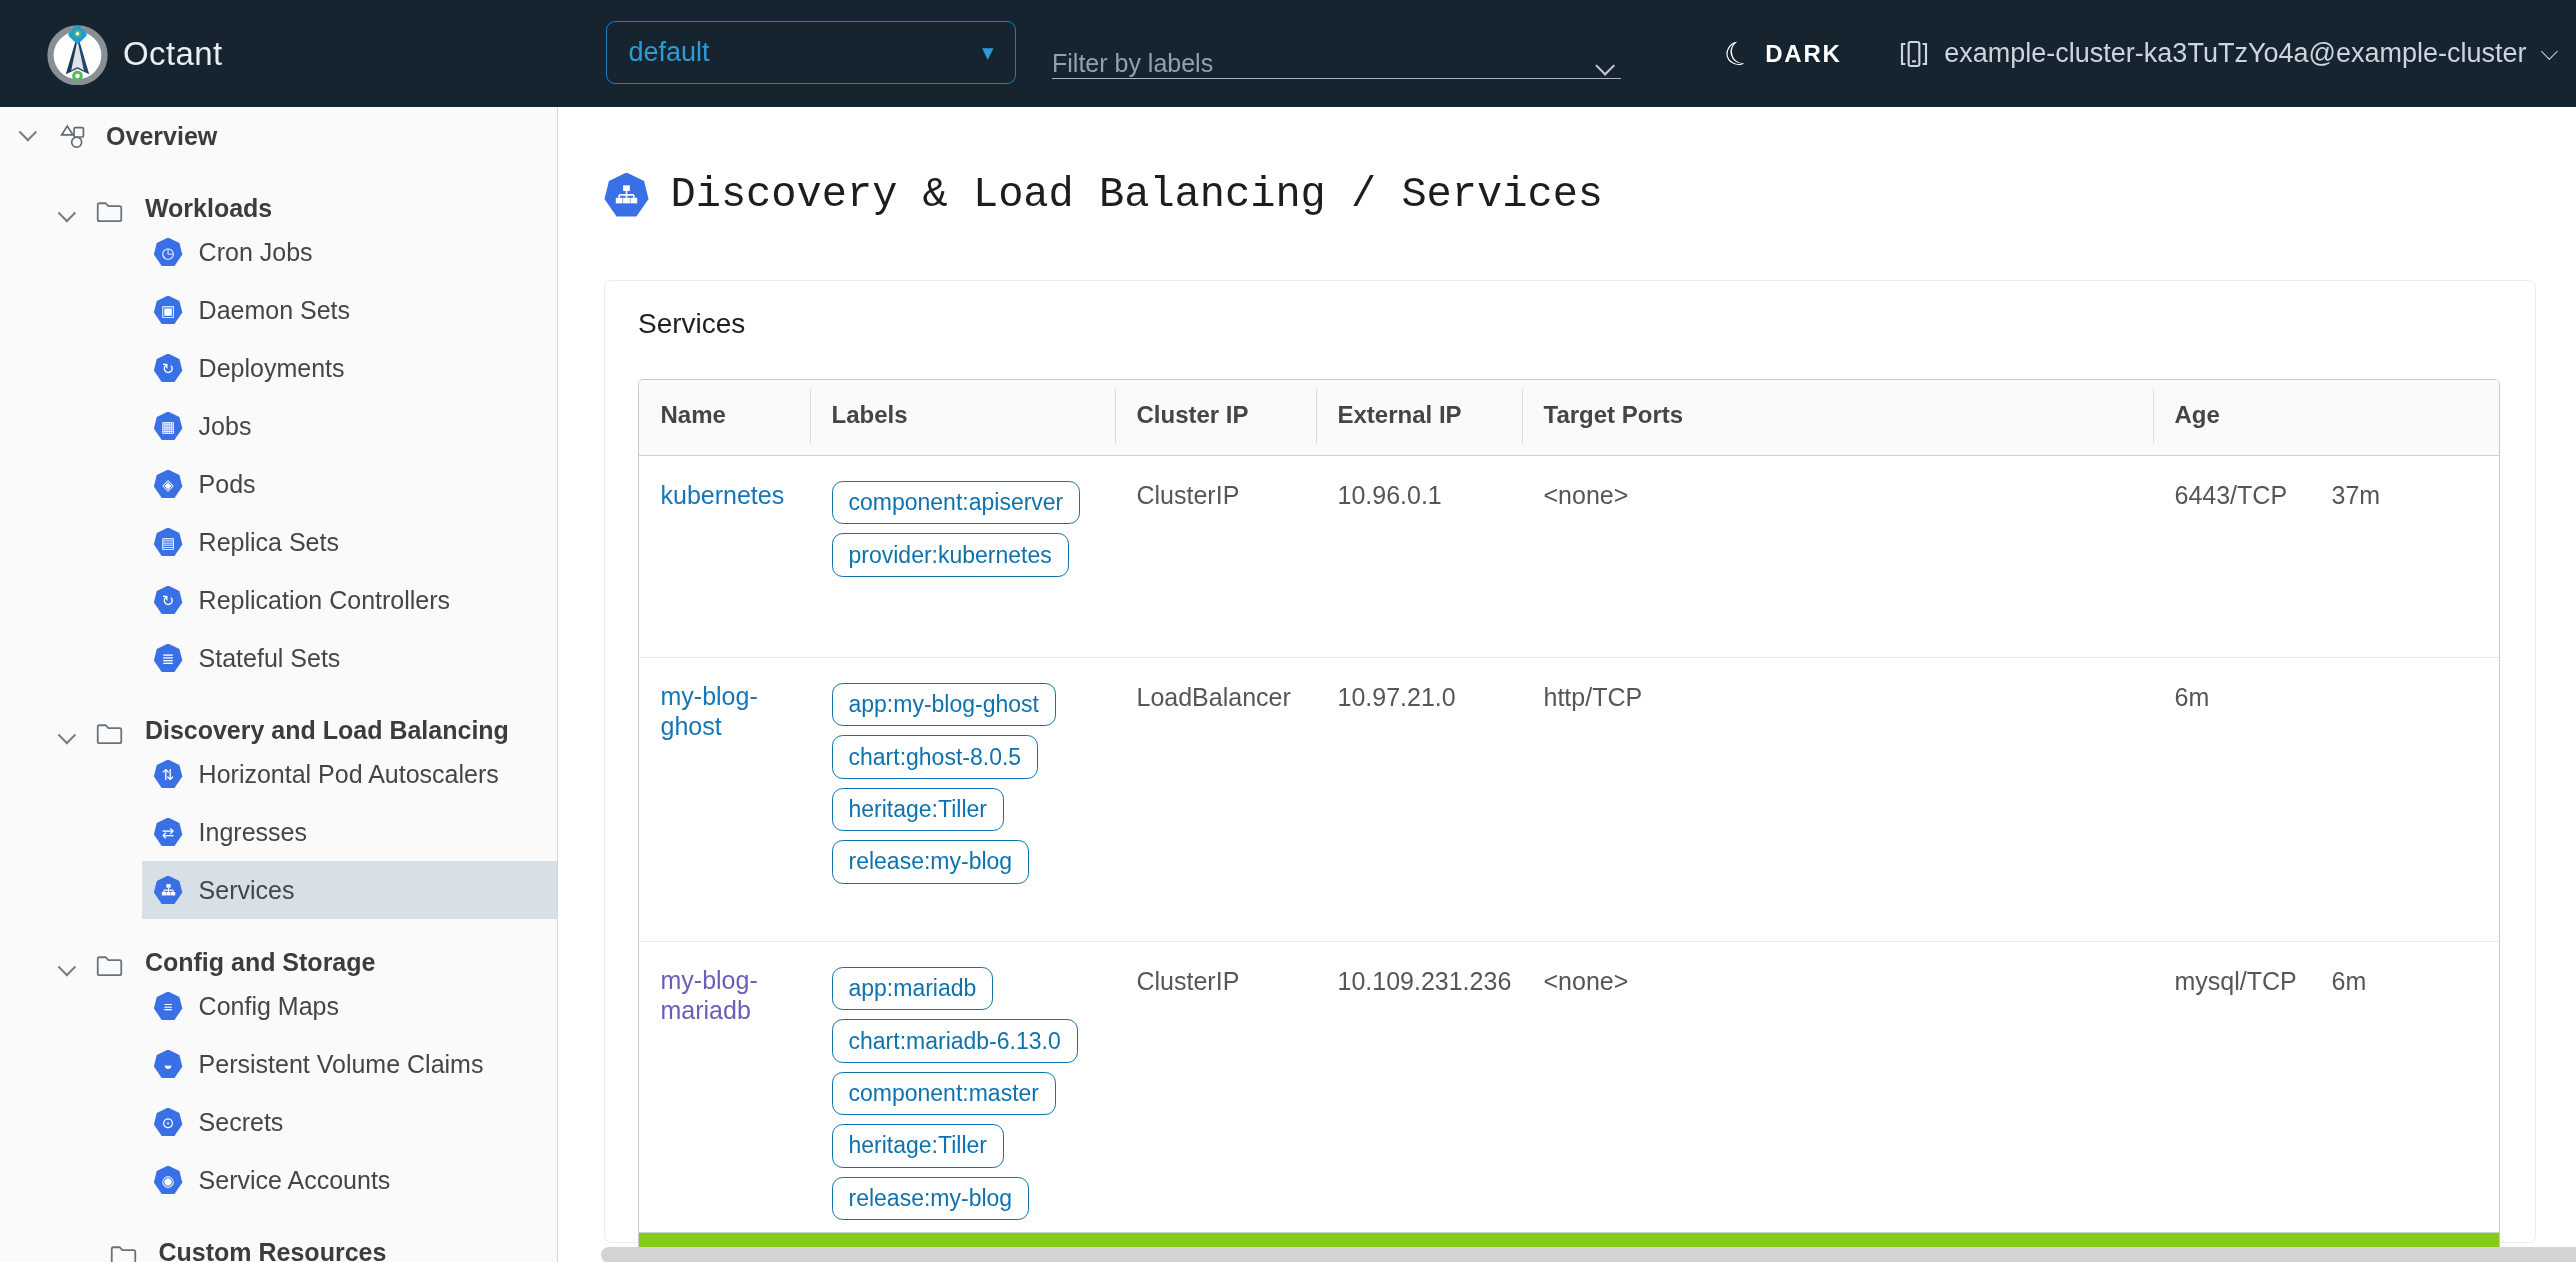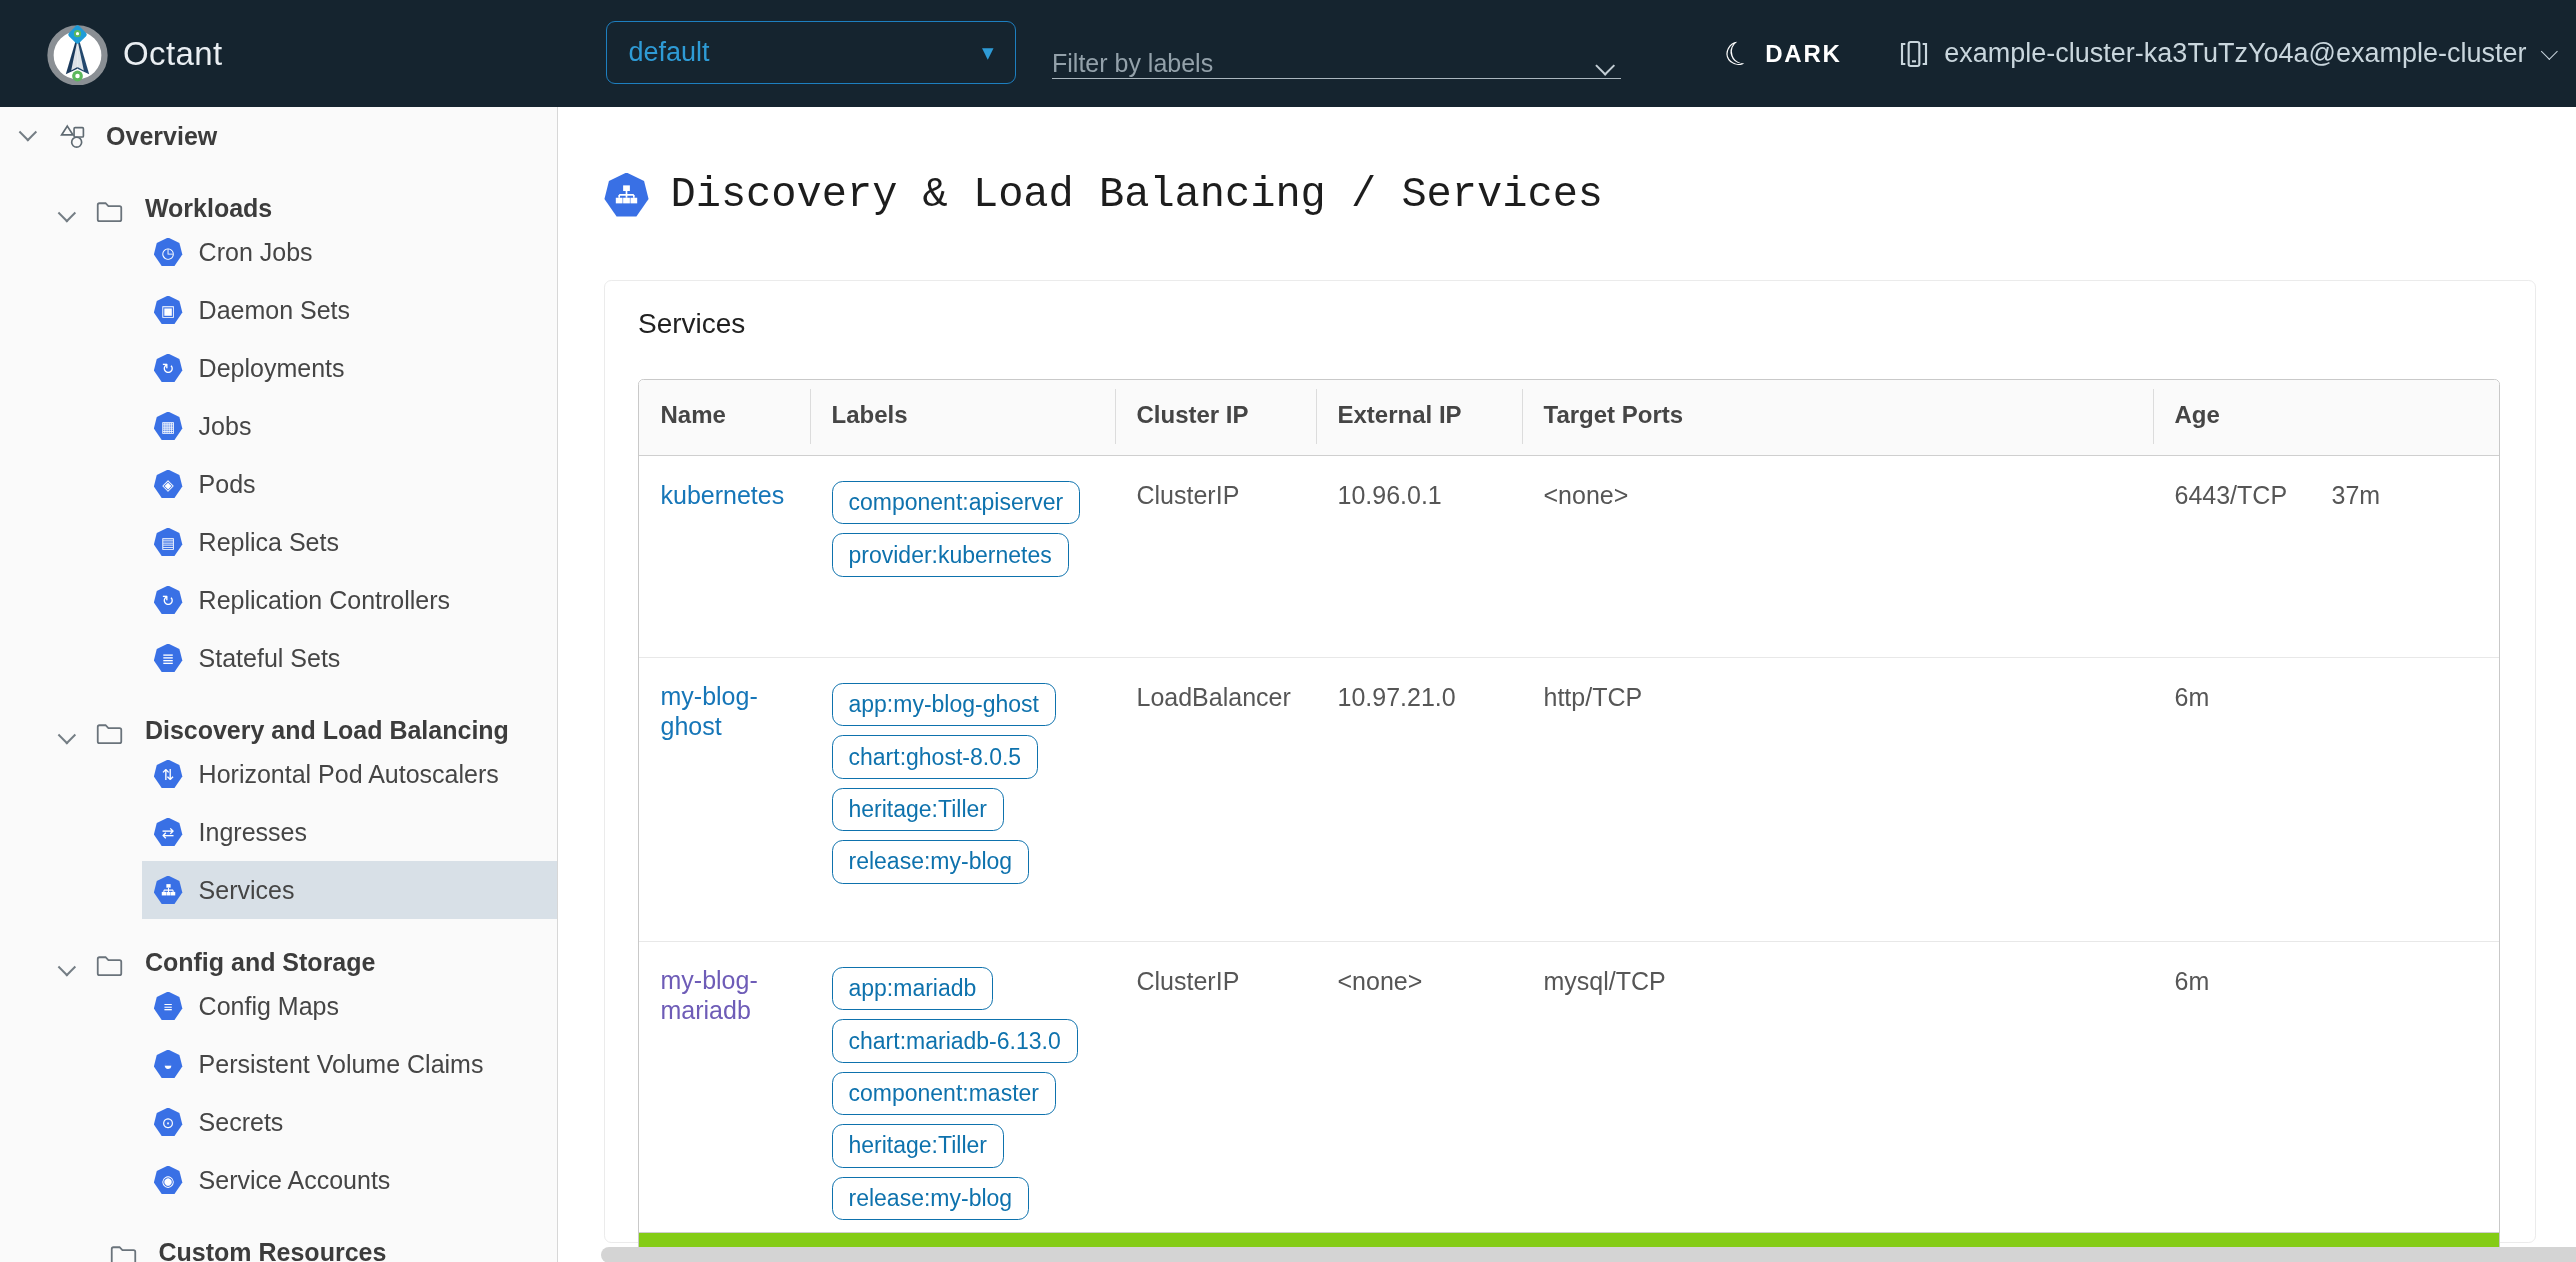--- a/index.html
+++ b/index.html
@@ -404,20 +404,21 @@
       <div class="dg-row dg-body-row r3">
         <div class="td"><a href="#" class="svc-link visited">my-blog-mariadb</a></div>
         <div class="td td-labels">
           <span class="pill">app:mariadb</span>
           <span class="pill">chart:mariadb-6.13.0</span>
           <span class="pill">component:master</span>
           <span class="pill">heritage:Tiller</span>
           <span class="pill">release:my-blog</span>
         </div>
         <div class="td">ClusterIP</div>
+        <div class="td">10.109.231.236</div>
         <div class="td">&lt;none&gt;</div>
         <div class="td">mysql/TCP</div>
         <div class="td">6m</div>
       </div>
 
       <div class="dg-foot">
         <span>Items per page</span>
         <span class="pp-select">
           <span class="pp-value">10</span>
           <span class="pp-caret"></span>

